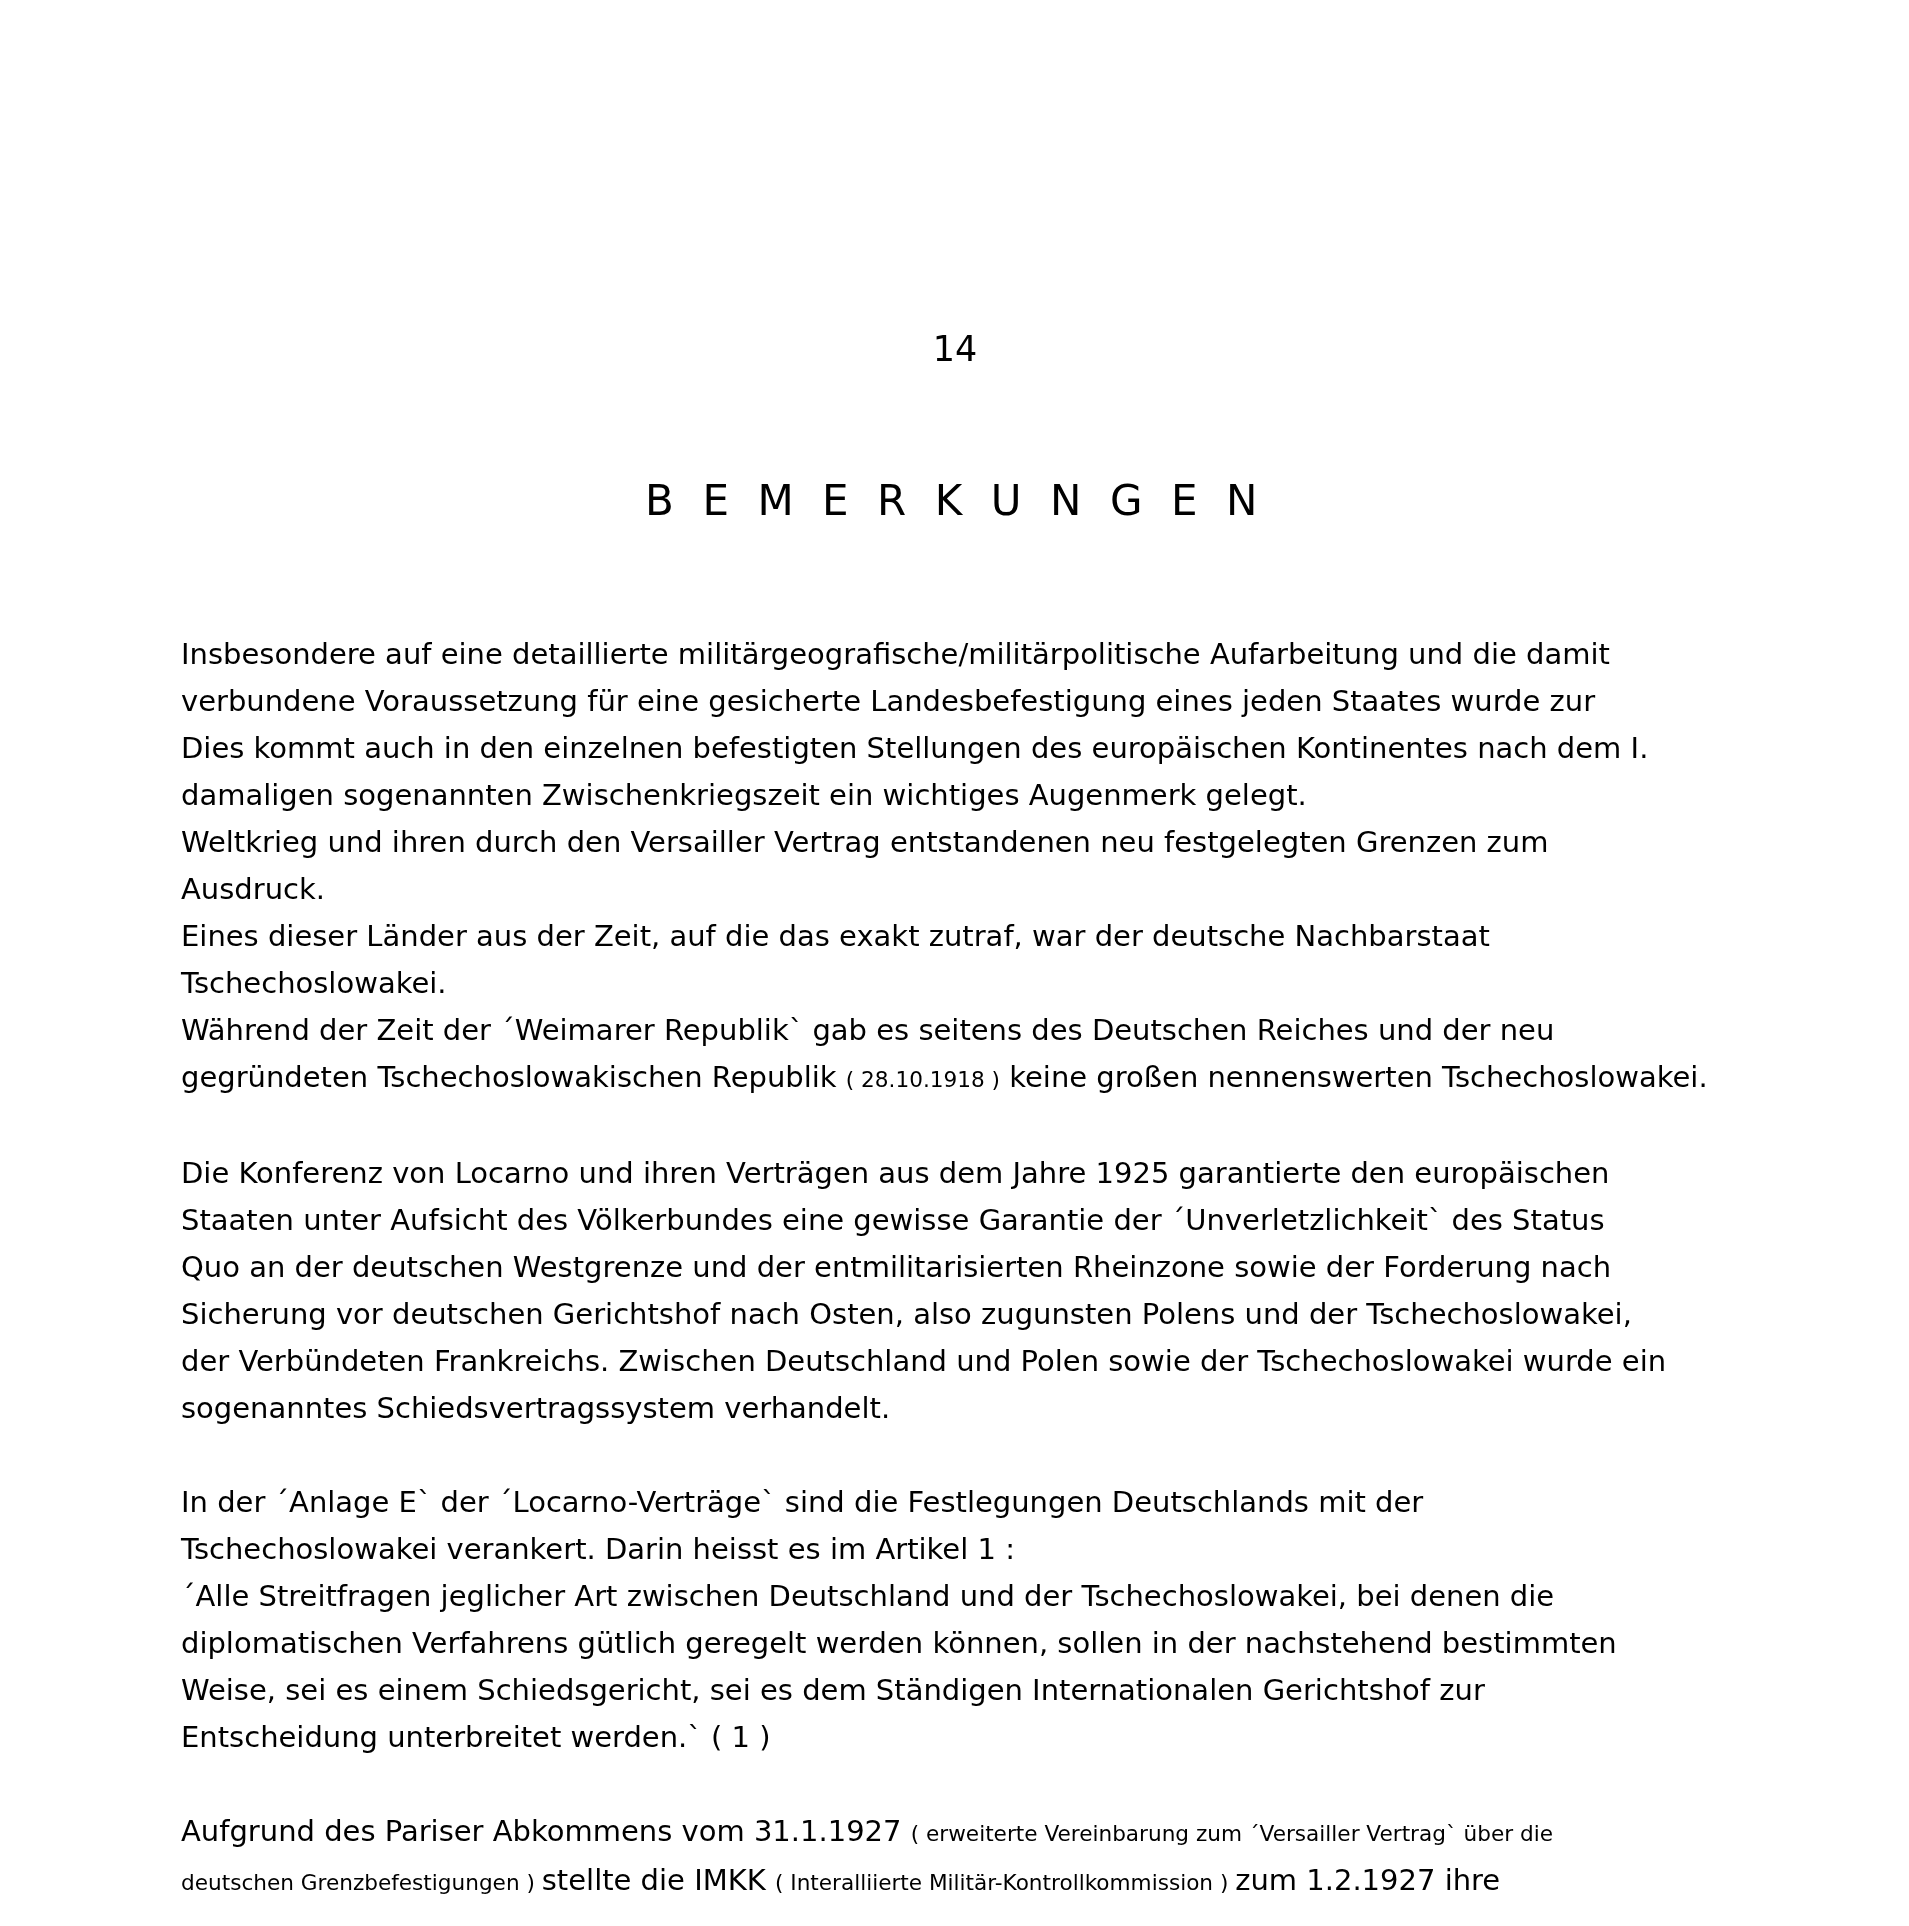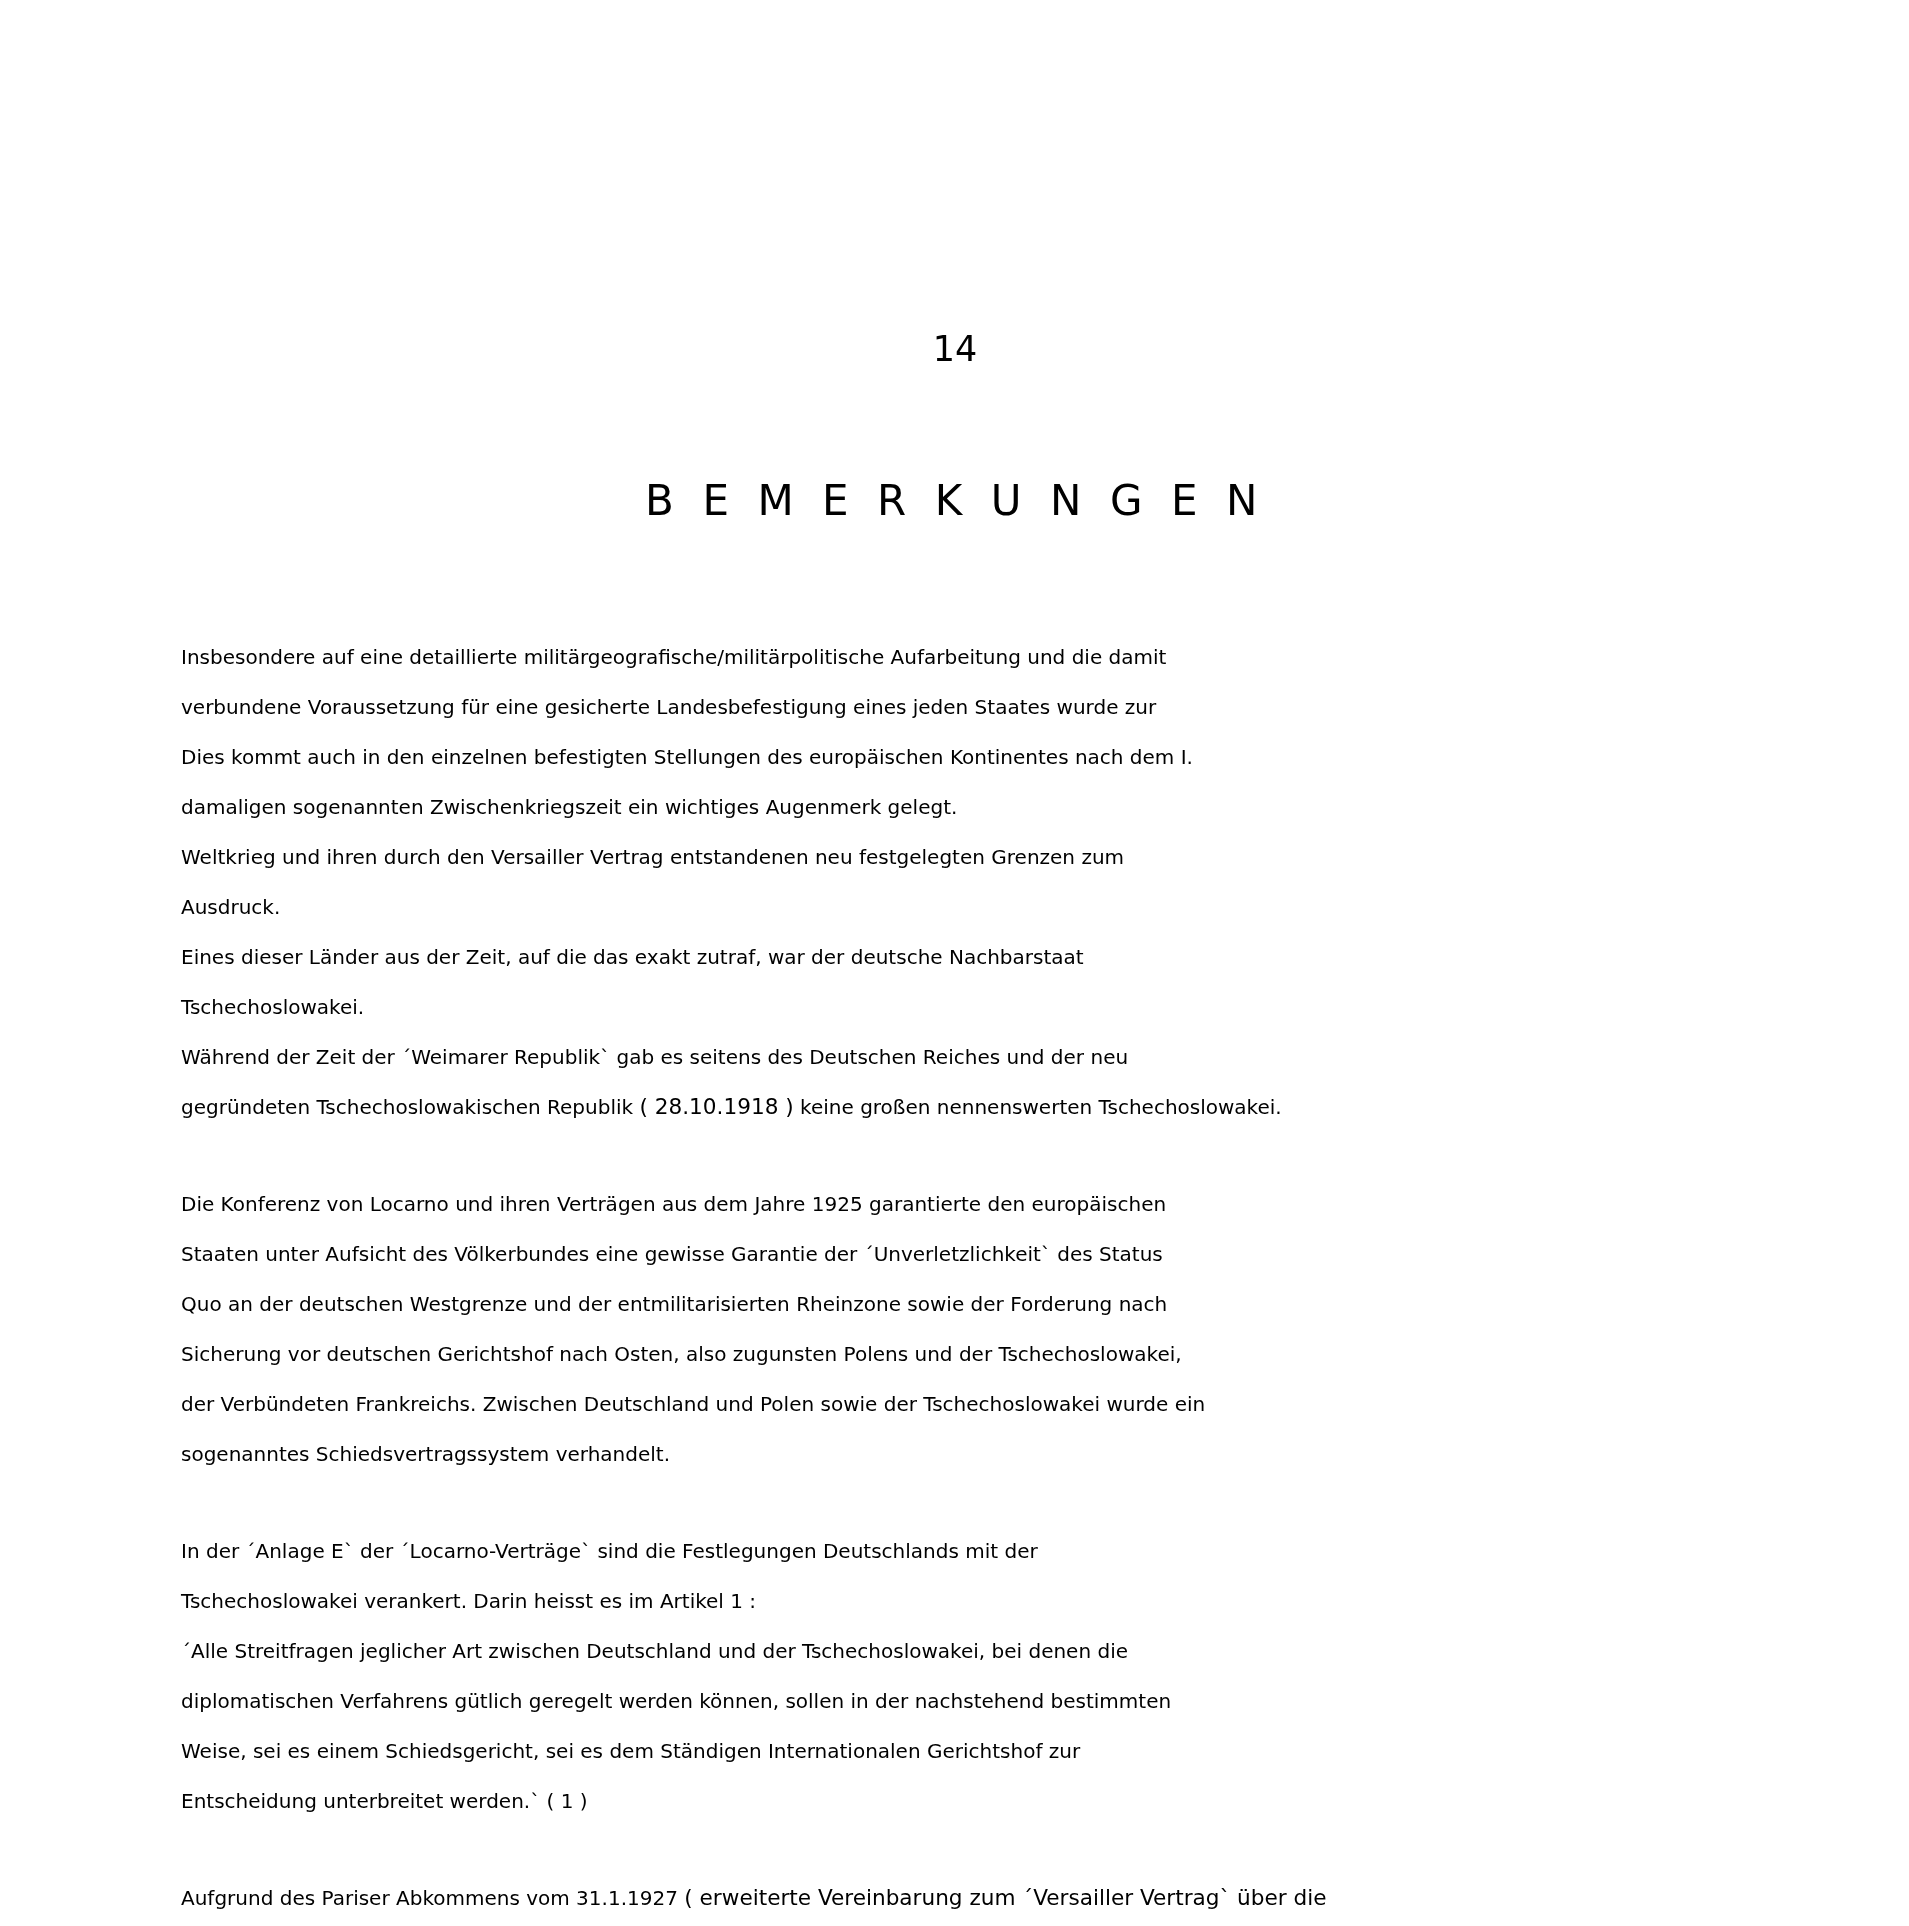--- a/index.html
+++ b/index.html
@@ -50,21 +50,21 @@
   .para {
     margin: 0 0 47px 0;
   }
   .para:last-child {
     margin-bottom: 0;
   }
   .line {
     white-space: pre;
   }
   .seg {
-    font-size: 20px;
+    font-size: 29px;
   }
   .seg.small {
     font-size: 21.6px;
     margin-top: 39px;
   }
 </style>
 </head>
 <body>
 
 <main class="page">

